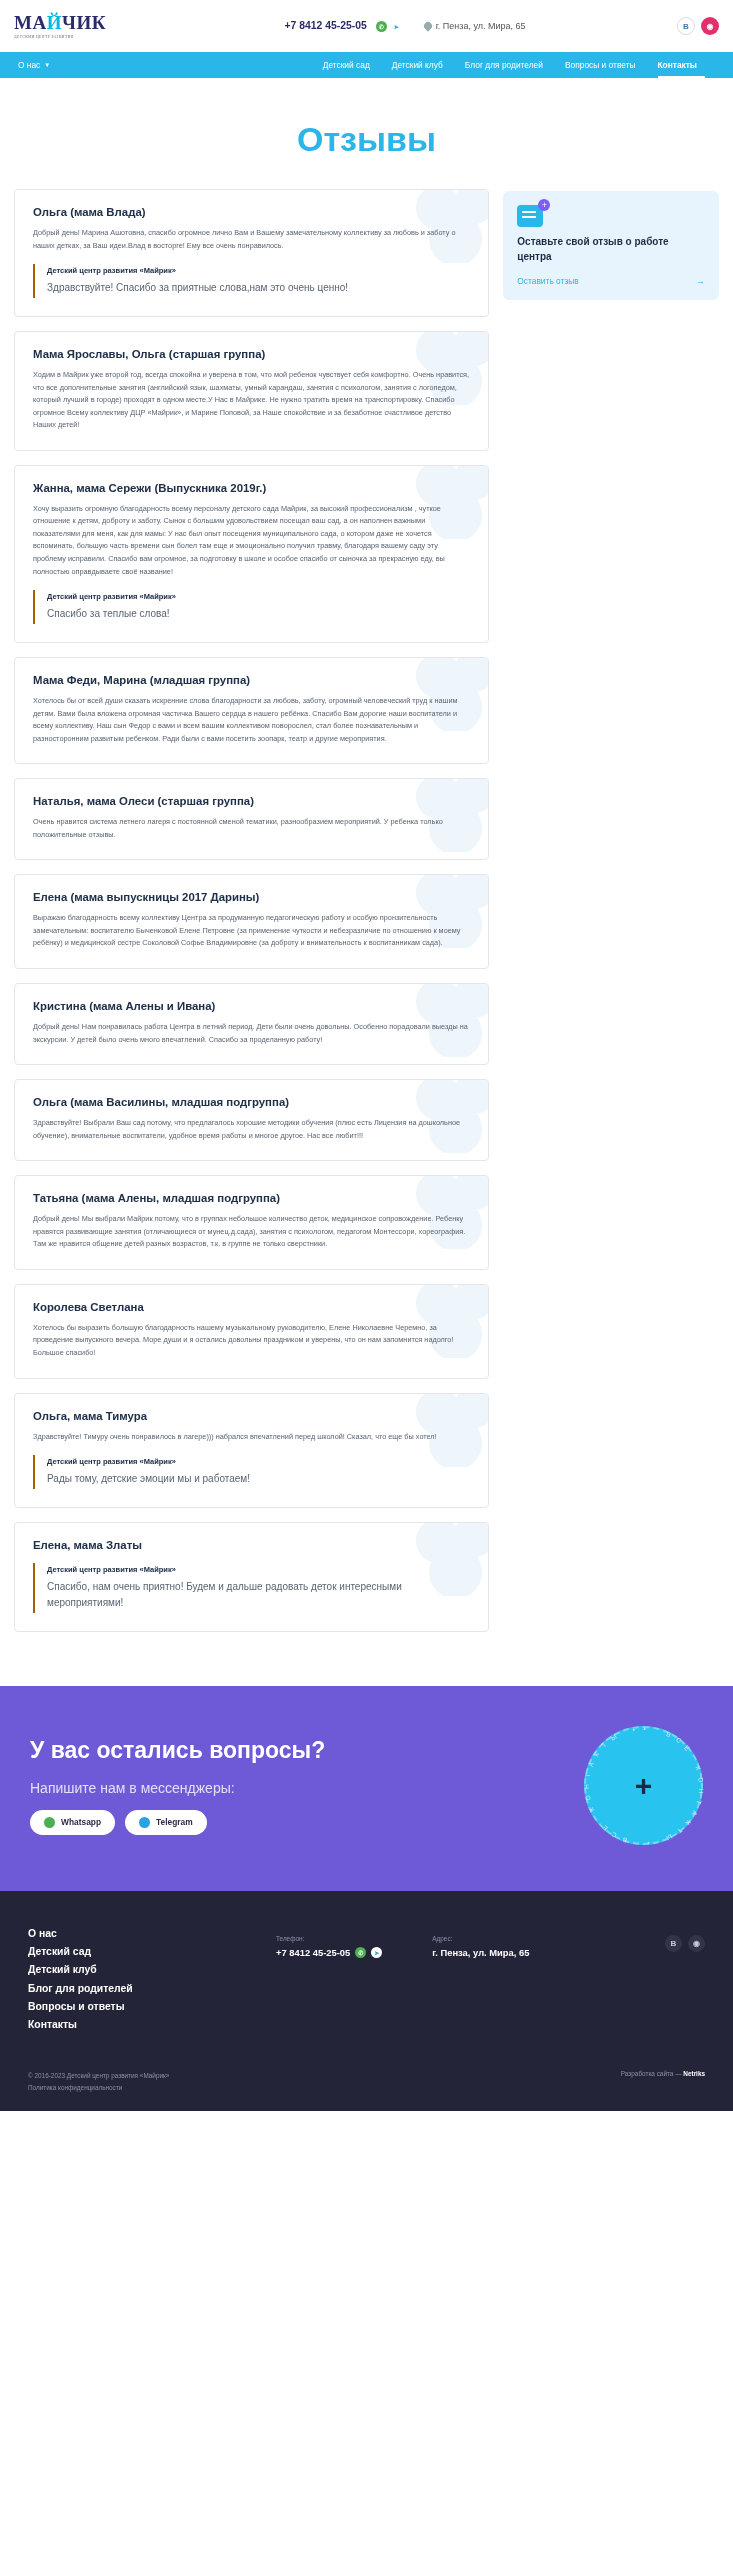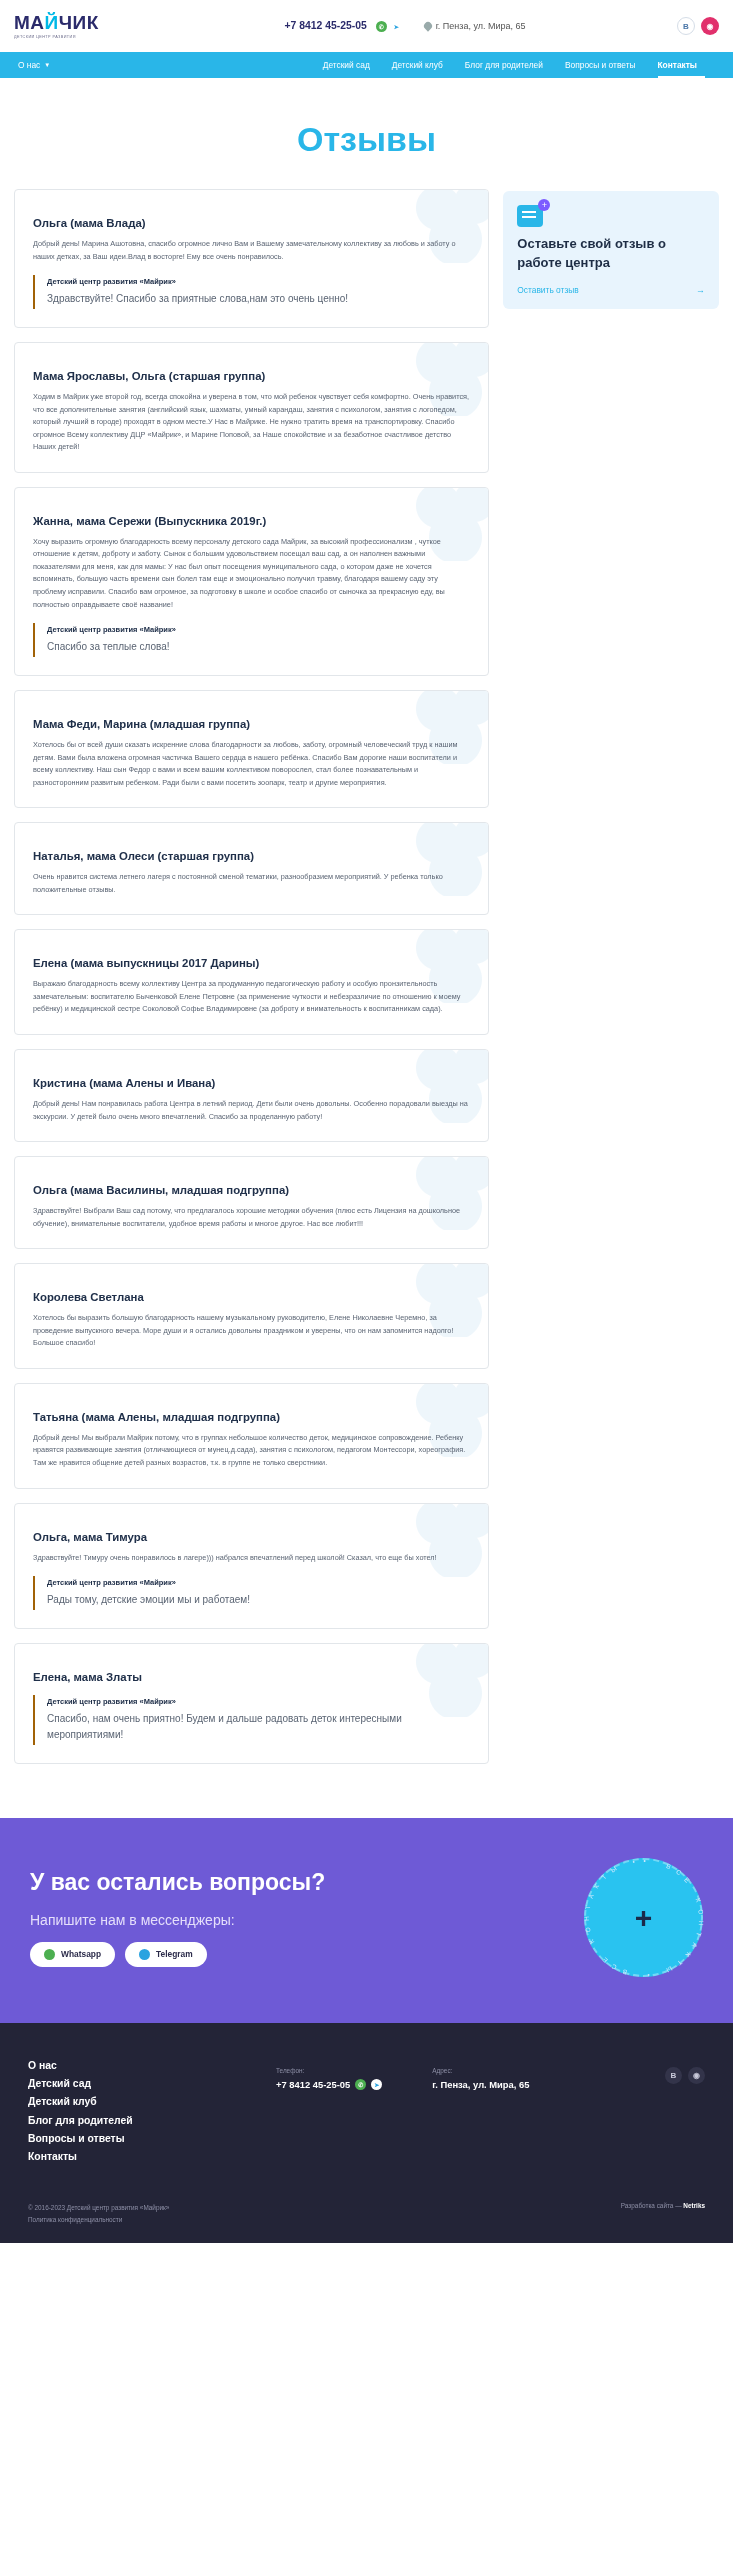--- a/index.html
+++ b/index.html
@@ -13,21 +13,21 @@
   .page { width: 733px; position: relative; overflow: hidden; }
 
   
   .topbar {
     height: 52px;
     display: flex;
     align-items: center;
     padding: 0 14px;
     background: #fff;
   }
-  .logo { display: flex; flex-direction: column; justify-content: space-between; width: 119px; }
+  .logo { display: flex; flex-direction: column; justify-content: space-between; width: 119px; font-family: Liberation Serif, serif; }
   .logo-main { font-size: 19px; font-weight: bold; letter-spacing: 0.5px; color: #2b2b6b; line-height: 1; }
   .logo-main .accent { color: #00b8e6; }
   .logo-sub { font-size: 3.8px; color: #6b6b8a; letter-spacing: 0.4px; margin-top: 3px; }
   .top-center { flex: 1; display: flex; align-items: center; justify-content: center; gap: 22px; }
   .phone { font-size: 10.4px; color: #2b2b6b; font-weight: bold; }
   .mini-icons { display: inline-flex; gap: 4px; margin-left: 6px; vertical-align: middle; }
   .mini-ic {
     width: 11px; height: 11px; border-radius: 50%;
     display: inline-flex; align-items: center; justify-content: center;
     font-size: 6px; color: #fff;
@@ -89,21 +89,21 @@
   
   .content { display: flex; gap: 14px; padding: 0 14px 40px; align-items: flex-start; }
   .col-main { width: 476px; }
   .col-side { width: 216px; padding-top: 2px; }
 
   .review {
     position: relative;
     border: 1px solid #e2e6ea;
     border-radius: 4px;
     background: #fff;
-    padding: 27px 18px 18px;
+    padding: 16px 18px 18px;
     margin-bottom: 14px;
     overflow: hidden;
   }
   .review::before {
     content: "";
     position: absolute;
     right: -10px; top: -12px;
     width: 85px; height: 85px;
     background:
       radial-gradient(circle at 30% 35%, #eef6fb 0 22px, transparent 23px),
@@ -156,21 +156,21 @@
     width: 14px; height: 2px; background: #fff; box-shadow: 0 5px 0 #fff;
   }
   .side-icon::after {
     content: "+";
     position: absolute; right: -7px; top: -6px;
     width: 12px; height: 12px; border-radius: 50%;
     background: #7c5cff; color: #fff;
     font-size: 9px; line-height: 12px; text-align: center;
   }
   .side-title {
-    font-size: 13px; font-weight: bold; color: #1e2d45; line-height: 1.45; margin-bottom: 12px;
+    font-size: 10px; font-weight: bold; color: #1e2d45; line-height: 1.45; margin-bottom: 12px;
   }
   .side-link {
     font-size: 8.4px; color: #29b6e8; display: flex; align-items: center; justify-content: space-between; text-align: center;
   }
   .side-link .arrow { font-size: 9px; }
 
   
   .cta {
     background: #6e5ad6;
     padding: 40px 30px 46px;
@@ -325,27 +325,27 @@
         <div class="review-name">Кристина (мама Алены и Ивана)</div>
         <div class="review-text">Добрый день! Нам понравилась работа Центра в летний период. Дети были очень довольны. Особенно порадовали выезды на экскурсии. У детей было очень много впечатлений. Спасибо за проделанную работу!</div>
       </div>
 
       <div class="review">
         <div class="review-name">Ольга (мама Василины, младшая подгруппа)</div>
         <div class="review-text">Здравствуйте! Выбрали Ваш сад потому, что предлагалось хорошие методики обучения (плюс есть Лицензия на дошкольное обучение), внимательные воспитатели, удобное время работы и многое другое. Нас все любит!!!</div>
       </div>
 
       <div class="review">
+        <div class="review-name">Татьяна (мама Алены, младшая подгруппа)</div>
+        <div class="review-text">Добрый день! Мы выбрали Майрик потому, что в группах небольшое количество деток, медицинское сопровождение. Ребенку нравятся развивающие занятия (отличающиеся от мунец.д.сада), занятия с психологом, педагогом Монтессори, хореография. Там же нравится общение детей разных возрастов, т.к. в группе не только сверстники.</div>
+      </div>
+
+      <div class="review">
         <div class="review-name">Королева Светлана</div>
         <div class="review-text">Хотелось бы выразить большую благодарность нашему музыкальному руководителю, Елене Николаевне Черемно, за проведение выпускного вечера. Море души и я остались довольны праздником и уверены, что он нам запомнится надолго! Большое спасибо!</div>
-      </div>
-
-      <div class="review">
-        <div class="review-name">Татьяна (мама Алены, младшая подгруппа)</div>
-        <div class="review-text">Добрый день! Мы выбрали Майрик потому, что в группах небольшое количество деток, медицинское сопровождение. Ребенку нравятся развивающие занятия (отличающиеся от мунец.д.сада), занятия с психологом, педагогом Монтессори, хореография. Там же нравится общение детей разных возрастов, т.к. в группе не только сверстники.</div>
       </div>
 
       <div class="review">
         <div class="review-name">Ольга, мама Тимура</div>
         <div class="review-text">Здравствуйте! Тимуру очень понравилось в лагере))) набрался впечатлений перед школой! Сказал, что еще бы хотел!</div>
         <div class="reply">
           <div class="reply-title">Детский центр развития «Майрик»</div>
           <div class="reply-text">Рады тому, детские эмоции мы и работаем!</div>
         </div>
       </div>

